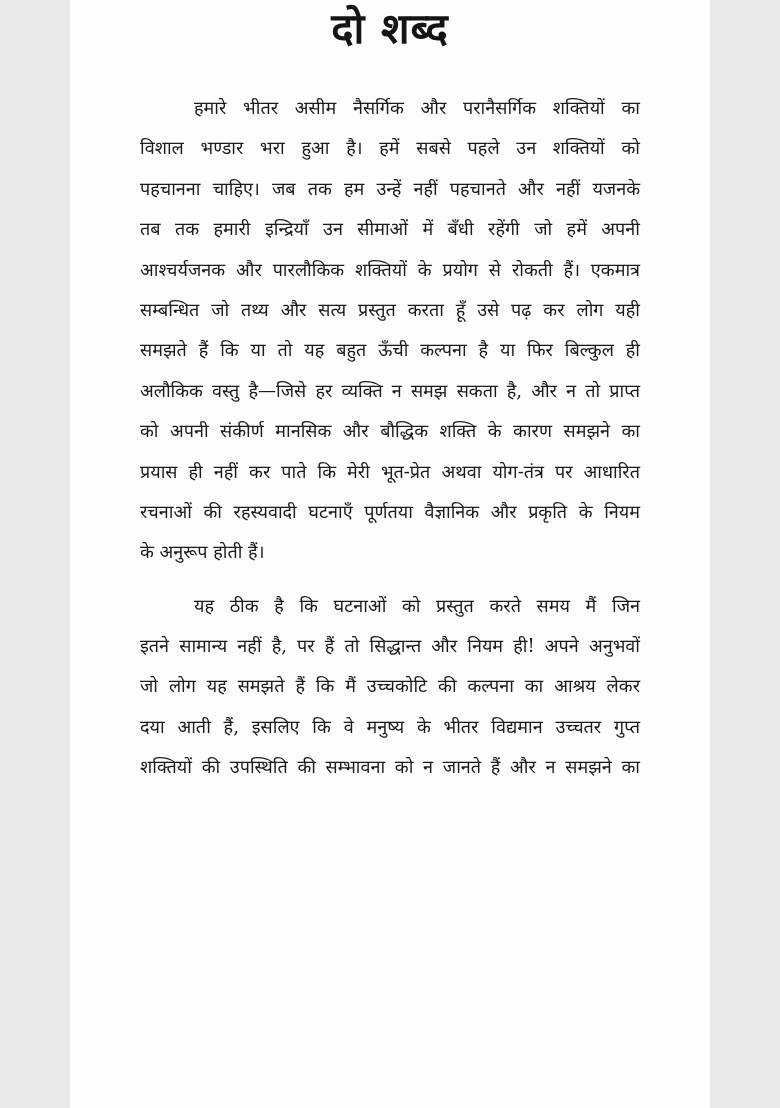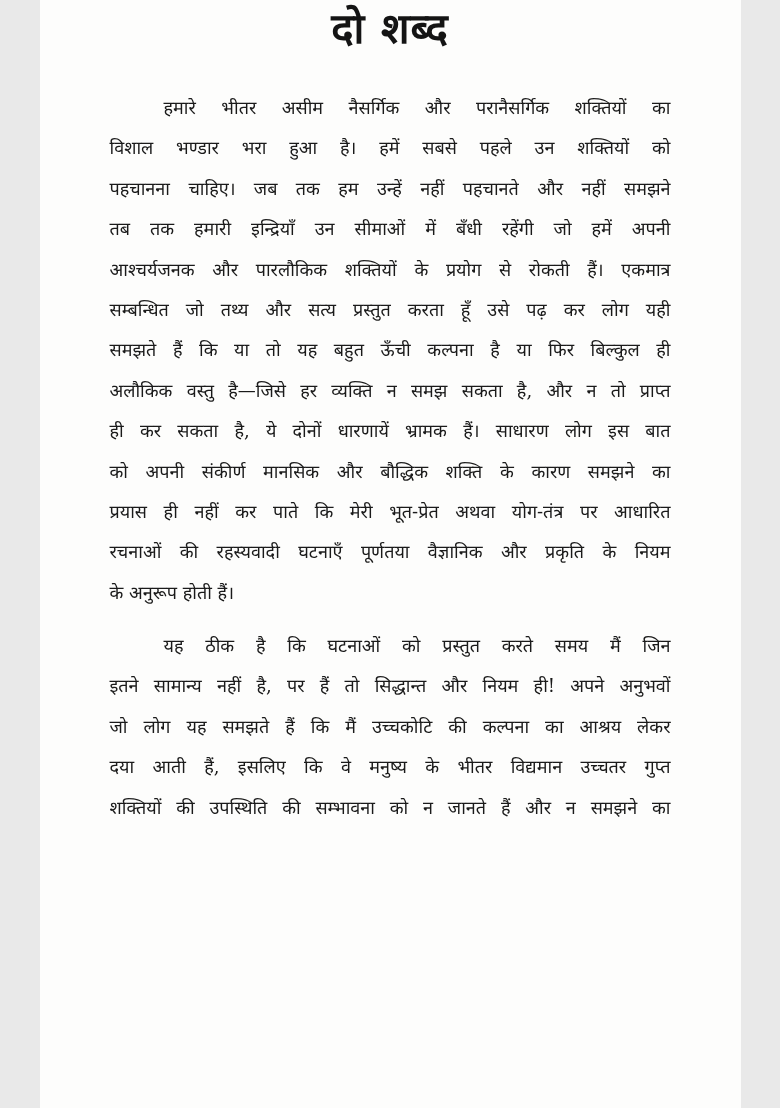--- a/index.html
+++ b/index.html
@@ -2,21 +2,21 @@
 <html lang="hi"><head>
 <meta charset="utf-8">
 <style>
   html, body {
     margin: 0;
     padding: 0;
     background: #e9e9e9;
   }
   .page {
     position: relative;
-    width: 701px;
+    width: 640px;
     height: 1108px;
     margin: 0 auto;
     background: #fdfdfc;
     color: #1a1a1a;
     overflow: hidden;
     font-family: "DejaVu Serif", "Liberation Serif", serif;
   }
   .page-title {
     margin-top: 2px;
     text-align: center;
@@ -58,27 +58,26 @@
 
 <div class="page">
 
   <h1 class="page-title">दो शब्द</h1>
 
   <div class="text-body">
 
     <div class="para">
       <div class="line indent">हमारे भीतर असीम नैसर्गिक और परानैसर्गिक शक्तियों का</div>
       <div class="line">विशाल भण्डार भरा हुआ है। हमें सबसे पहले उन शक्तियों को</div>
-      <div class="line">पहचानना चाहिए। जब तक हम उन्हें नहीं पहचानते और नहीं समझने</div>
+      <div class="line">पहचानना चाहिए। जब तक हम उन्हें नहीं पहचानते और नहीं यजनके</div>
       <div class="line">तब तक हमारी इन्द्रियाँ उन सीमाओं में बँधी रहेंगी जो हमें अपनी</div>
       <div class="line">आश्चर्यजनक और पारलौकिक शक्तियों के प्रयोग से रोकती हैं। एकमात्र</div>
       <div class="line">सम्बन्धित जो तथ्य और सत्य प्रस्तुत करता हूँ उसे पढ़ कर लोग यही</div>
       <div class="line">समझते हैं कि या तो यह बहुत ऊँची कल्पना है या फिर बिल्कुल ही</div>
       <div class="line">अलौकिक वस्तु है—जिसे हर व्यक्ति न समझ सकता है, और न तो प्राप्त</div>
-      <div class="line">ही कर सकता है, ये दोनों धारणायें भ्रामक हैं। साधारण लोग इस बात</div>
       <div class="line">को अपनी संकीर्ण मानसिक और बौद्धिक शक्ति के कारण समझने का</div>
       <div class="line">प्रयास ही नहीं कर पाते कि मेरी भूत-प्रेत अथवा योग-तंत्र पर आधारित</div>
       <div class="line">रचनाओं की रहस्यवादी घटनाएँ पूर्णतया वैज्ञानिक और प्रकृति के नियम</div>
       <div class="line flush-left">के अनुरूप होती हैं।</div>
     </div>
 
     <div class="para">
       <div class="line indent">यह ठीक है कि घटनाओं को प्रस्तुत करते समय मैं जिन</div>
       <div class="line">इतने सामान्य नहीं है, पर हैं तो सिद्धान्त और नियम ही! अपने अनुभवों</div>
       <div class="line">जो लोग यह समझते हैं कि मैं उच्चकोटि की कल्पना का आश्रय लेकर</div>

